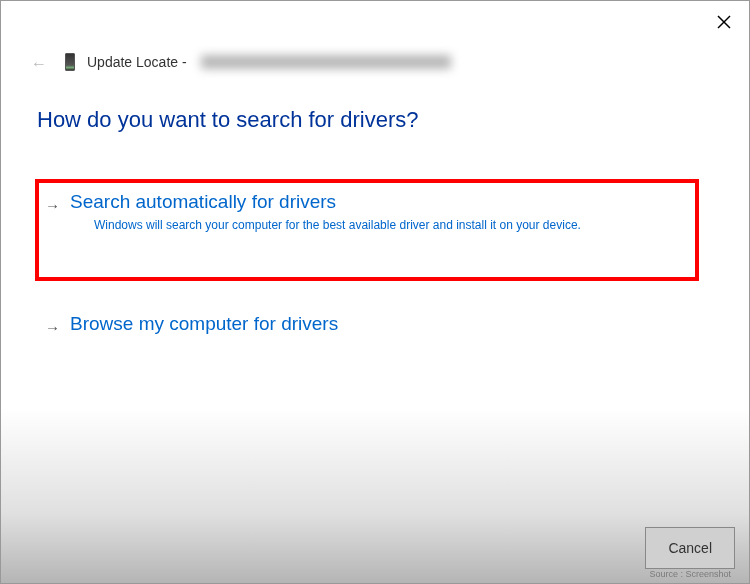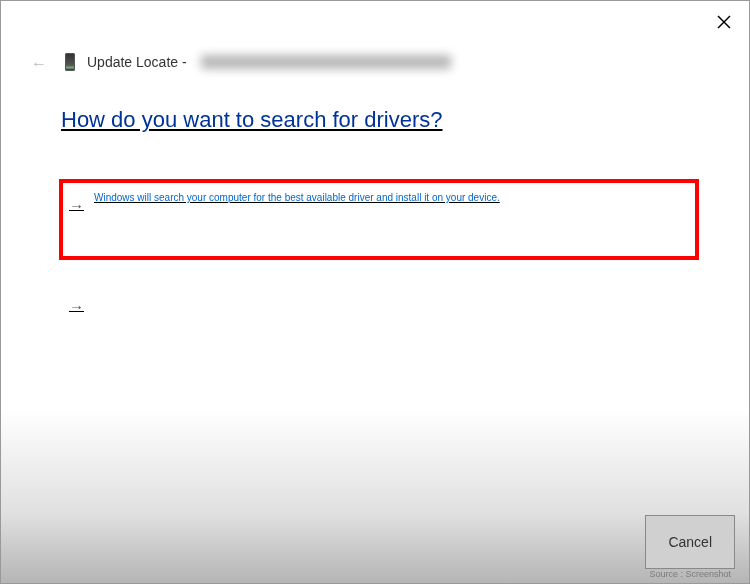--- a/index.html
+++ b/index.html
@@ -68,23 +68,22 @@
       width: 250px;
       height: 14px;
       background: #888;
       filter: blur(5px);
       opacity: 0.6;
       margin-left: 2px;
     }
     .main-content {
       position: absolute;
       top: 106px;
-      left: 60px;
+      left: 36px;
       right: 52px;
-      text-decoration: underline;
     }
     .question {
       font-size: 22px;
       color: #003399;
       font-weight: 400;
       margin-bottom: 48px;
     }
     .option {
       display: flex;
       align-items: flex-start;
@@ -107,36 +106,37 @@
     .option-text {
       flex: 1;
     }
     .option-title {
       font-size: 19px;
       color: #0066cc;
       font-weight: 400;
       margin-bottom: 4px;
     }
     .option-desc {
-      font-size: 10px;
+      font-size: 12px;
       color: #0066cc;
       line-height: 1.35;
+      margin-left: 24px;
     }
     .footer {
       position: absolute;
       bottom: 14px;
       right: 14px;
       display: flex;
       align-items: center;
       gap: 6px;
     }
     .cancel-btn {
       background: #d0d0d0;
       border: 1px solid #888;
-      padding: 18px 22px;
+      padding: 12px 22px;
       font-size: 14px;
       color: #333;
       cursor: pointer;
       font-family: inherit;
     }
     .source-label {
       position: absolute;
       bottom: 4px;
       right: 18px;
       font-size: 9px;
@@ -162,27 +162,29 @@
     <span class="header-title">Update Locate - </span>
     <span class="header-blur"></span>
   </div>
 
   <div class="main-content">
     <div class="question">How do you want to search for drivers?</div>
 
     <div class="option highlighted">
       <span class="option-arrow">→</span>
       <div class="option-text">
+        <div class="option-title">Search automatically for drivers</div>
         <div class="option-desc">Windows will search your computer for the best available driver and install it on your device.</div>
       </div>
     </div>
 
     <div class="option">
       <span class="option-arrow">→</span>
       <div class="option-text">
+        <div class="option-title">Browse my computer for drivers</div>
       </div>
     </div>
   </div>
 
   <div class="footer">
     <button class="cancel-btn">Cancel</button>
   </div>
 
   <div class="source-label">Source : Screenshot</div>
 

